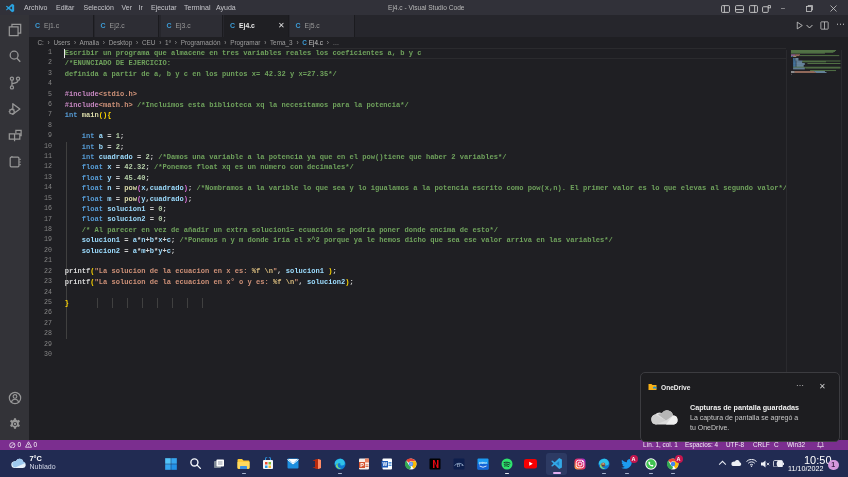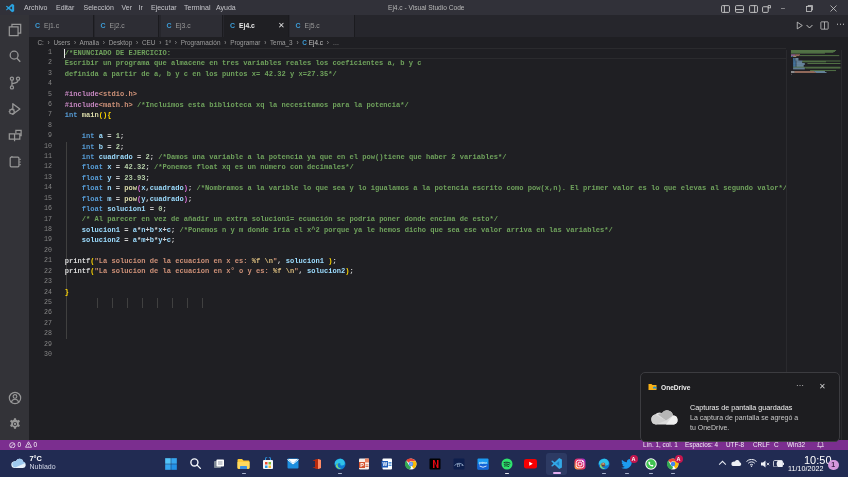--- a/index.html
+++ b/index.html
@@ -157,36 +157,37 @@
 </div>
 
 <div id="editor">
   <div style="position:absolute;left:33px;top:-1.5px;width:724px;height:10.33px;border-top:1px solid #2b2b2e;border-bottom:1px solid #2b2b2e"></div>
   <div id="gutter">1<br>2<br>3<br>4<br>5<br>6<br>7<br>8<br>9<br>10<br>11<br>12<br>13<br>14<br>15<br>16<br>17<br>18<br>19<br>20<br>21<br>22<br>23<br>24<br>25<br>26<br>27<br>28<br>29<br>30</div>
 
   <div style="position:absolute;left:37.3px;top:91.9px;width:1px;height:197.9px;background:#404040"></div>
 
   <div style="position:absolute;left:35.3px;top:-0.5px;width:1.2px;height:9px;background:#e8e8e8"></div>
   <div id="code">
+<div><span class="c">Escribir un programa que almacene en tres variables reales los coeficientes a, b y c</span></div>
 <div><span class="c">/*ENUNCIADO DE EJERCICIO:</span></div>
-<div><span class="c">Escribir un programa que almacene en tres variables reales los coeficientes a, b y c</span></div>
 <div><span class="c">definida a partir de a, b y c en los puntos x= 42.32 y x=27.35*/</span></div>
 <div> </div>
 <div><span class="pp">#include</span><span class="s">&lt;stdio.h&gt;</span></div>
 <div><span class="pp">#include</span><span class="s">&lt;math.h&gt;</span> <span class="c">/*Incluimos esta biblioteca xq la necesitamos para la potencia*/</span></div>
 <div><span class="k">int</span> <span class="fn">main</span><span class="b1">(){</span></div>
 <div> </div>
 <div>    <span class="k">int</span> <span class="v">a</span> <span class="p">=</span> <span class="n">1</span>;</div>
 <div>    <span class="k">int</span> <span class="v">b</span> <span class="p">=</span> <span class="n">2</span>;</div>
 <div>    <span class="k">int</span> <span class="v">cuadrado</span> <span class="p">=</span> <span class="n">2</span>; <span class="c">/*Damos una variable a la potencia ya que en el pow()tiene que haber 2 variables*/</span></div>
 <div>    <span class="k">float</span> <span class="v">x</span> <span class="p">=</span> <span class="n">42.32</span>; <span class="c">/*Ponemos float xq es un número con decimales*/</span></div>
-<div>    <span class="k">float</span> <span class="v">y</span> <span class="p">=</span> <span class="n">23.93</span>;</div>
+<div>    <span class="k">float</span> <span class="v">y</span> <span class="p">=</span> <span class="n">45.40</span>;</div>
 <div>    <span class="k">float</span> <span class="v">n</span> <span class="p">=</span> <span class="fn">pow</span><span class="b2">(</span><span class="v">x</span>,<span class="v">cuadrado</span><span class="b2">)</span>; <span class="c">/*Nombramos a la varible lo que sea y lo igualamos a la potencia escrito como pow(x,n). El primer valor es lo que elevas al segundo valor*/</span></div>
 <div>    <span class="k">float</span> <span class="v">m</span> <span class="p">=</span> <span class="fn">pow</span><span class="b2">(</span><span class="v">y</span>,<span class="v">cuadrado</span><span class="b2">)</span>;</div>
 <div>    <span class="k">float</span> <span class="v">solucion1</span> <span class="p">=</span> <span class="n">0</span>;</div>
+<div>    <span class="k">float</span> <span class="v">solucion2</span> <span class="p">=</span> <span class="n">0</span>;</div>
 <div>    <span class="c">/* Al parecer en vez de añadir un extra solucion1= ecuación se podría poner donde encima de esto*/</span></div>
 <div>    <span class="v">solucion1</span> <span class="p">=</span> <span class="v">a</span><span class="p">*</span><span class="v">n</span><span class="p">+</span><span class="v">b</span><span class="p">*</span><span class="v">x</span><span class="p">+</span><span class="v">c</span>; <span class="c">/*Ponemos n y m donde iría el x^2 porque ya le hemos dicho que sea ese valor arriva en las variables*/</span></div>
 <div>    <span class="v">solucion2</span> <span class="p">=</span> <span class="v">a</span><span class="p">*</span><span class="v">m</span><span class="p">+</span><span class="v">b</span><span class="p">*</span><span class="v">y</span><span class="p">+</span><span class="v">c</span>;</div>
 <div> </div>
 <div><span class="p">printf</span><span class="b1">(</span><span class="s">"La solucion de la ecuacion en x es: </span><span class="e">%f</span><span class="s"> </span><span class="e">\n</span><span class="s">"</span>, <span class="v">solucion1</span> <span class="b1">)</span>;</div>
 <div><span class="p">printf</span><span class="b1">(</span><span class="s">"La solucion de la ecuacion en x° o y es: </span><span class="e">%f</span><span class="s"> </span><span class="e">\n</span><span class="s">"</span>, <span class="v">solucion2</span><span class="b1">)</span>;</div>
 <div> </div>
 <div><span class="b1">}</span></div>
 <div> </div>
   </div>
@@ -487,18 +488,18 @@
       </svg>
   <span class="abs" style="left:20px;top:10.5px;font-size:6.6px;font-weight:bold;color:#eee">OneDrive</span>
   <span class="abs" style="left:155px;top:8px;color:#bbb;font-size:8px">⋯</span>
   <span class="abs" style="left:178px;top:9px;color:#ccc;font-size:8px">✕</span>
   <svg class="abs" style="left:8px;top:36px" width="32" height="20" viewBox="0 0 64 40">
         <path d="M26 8 a12 12 0 0 1 22 5 a9 9 0 0 1 2 17.8 l-36 0 a10 10 0 0 1 -2 -19.6 a13 13 0 0 1 14 -3.2z" fill="#ddd"></path>
         <path d="M26 8 a12 12 0 0 1 22 5 l-14 10 -16 -12 a13 13 0 0 1 8 -3z" fill="#b5b5b5"></path>
         <path d="M12 11.2 l22 11.8 -20 7.8 a10 10 0 0 1 -2 -19.6z" fill="#cfcfcf"></path>
         <path d="M48 13 a9 9 0 0 1 2 17.8 l-16 0z" fill="#efefef"></path>
       </svg>
-  <span class="abs" style="left:49px;top:30px;font-size:7.2px;font-weight:normal;color:#f0f0f0">Capturas de pantalla guardadas</span>
+  <span class="abs" style="left:49px;top:30px;font-size:7.2px;font-weight:bold;color:#f0f0f0">Capturas de pantalla guardadas</span>
   <span class="abs" style="left:49px;top:40.5px;font-size:7px;color:#c9c9c9">La captura de pantalla se agregó a</span>
   <span class="abs" style="left:49px;top:51px;font-size:7px;color:#c9c9c9">tu OneDrive.</span>
 </div>
 
 </div>
 
 </body></html>

